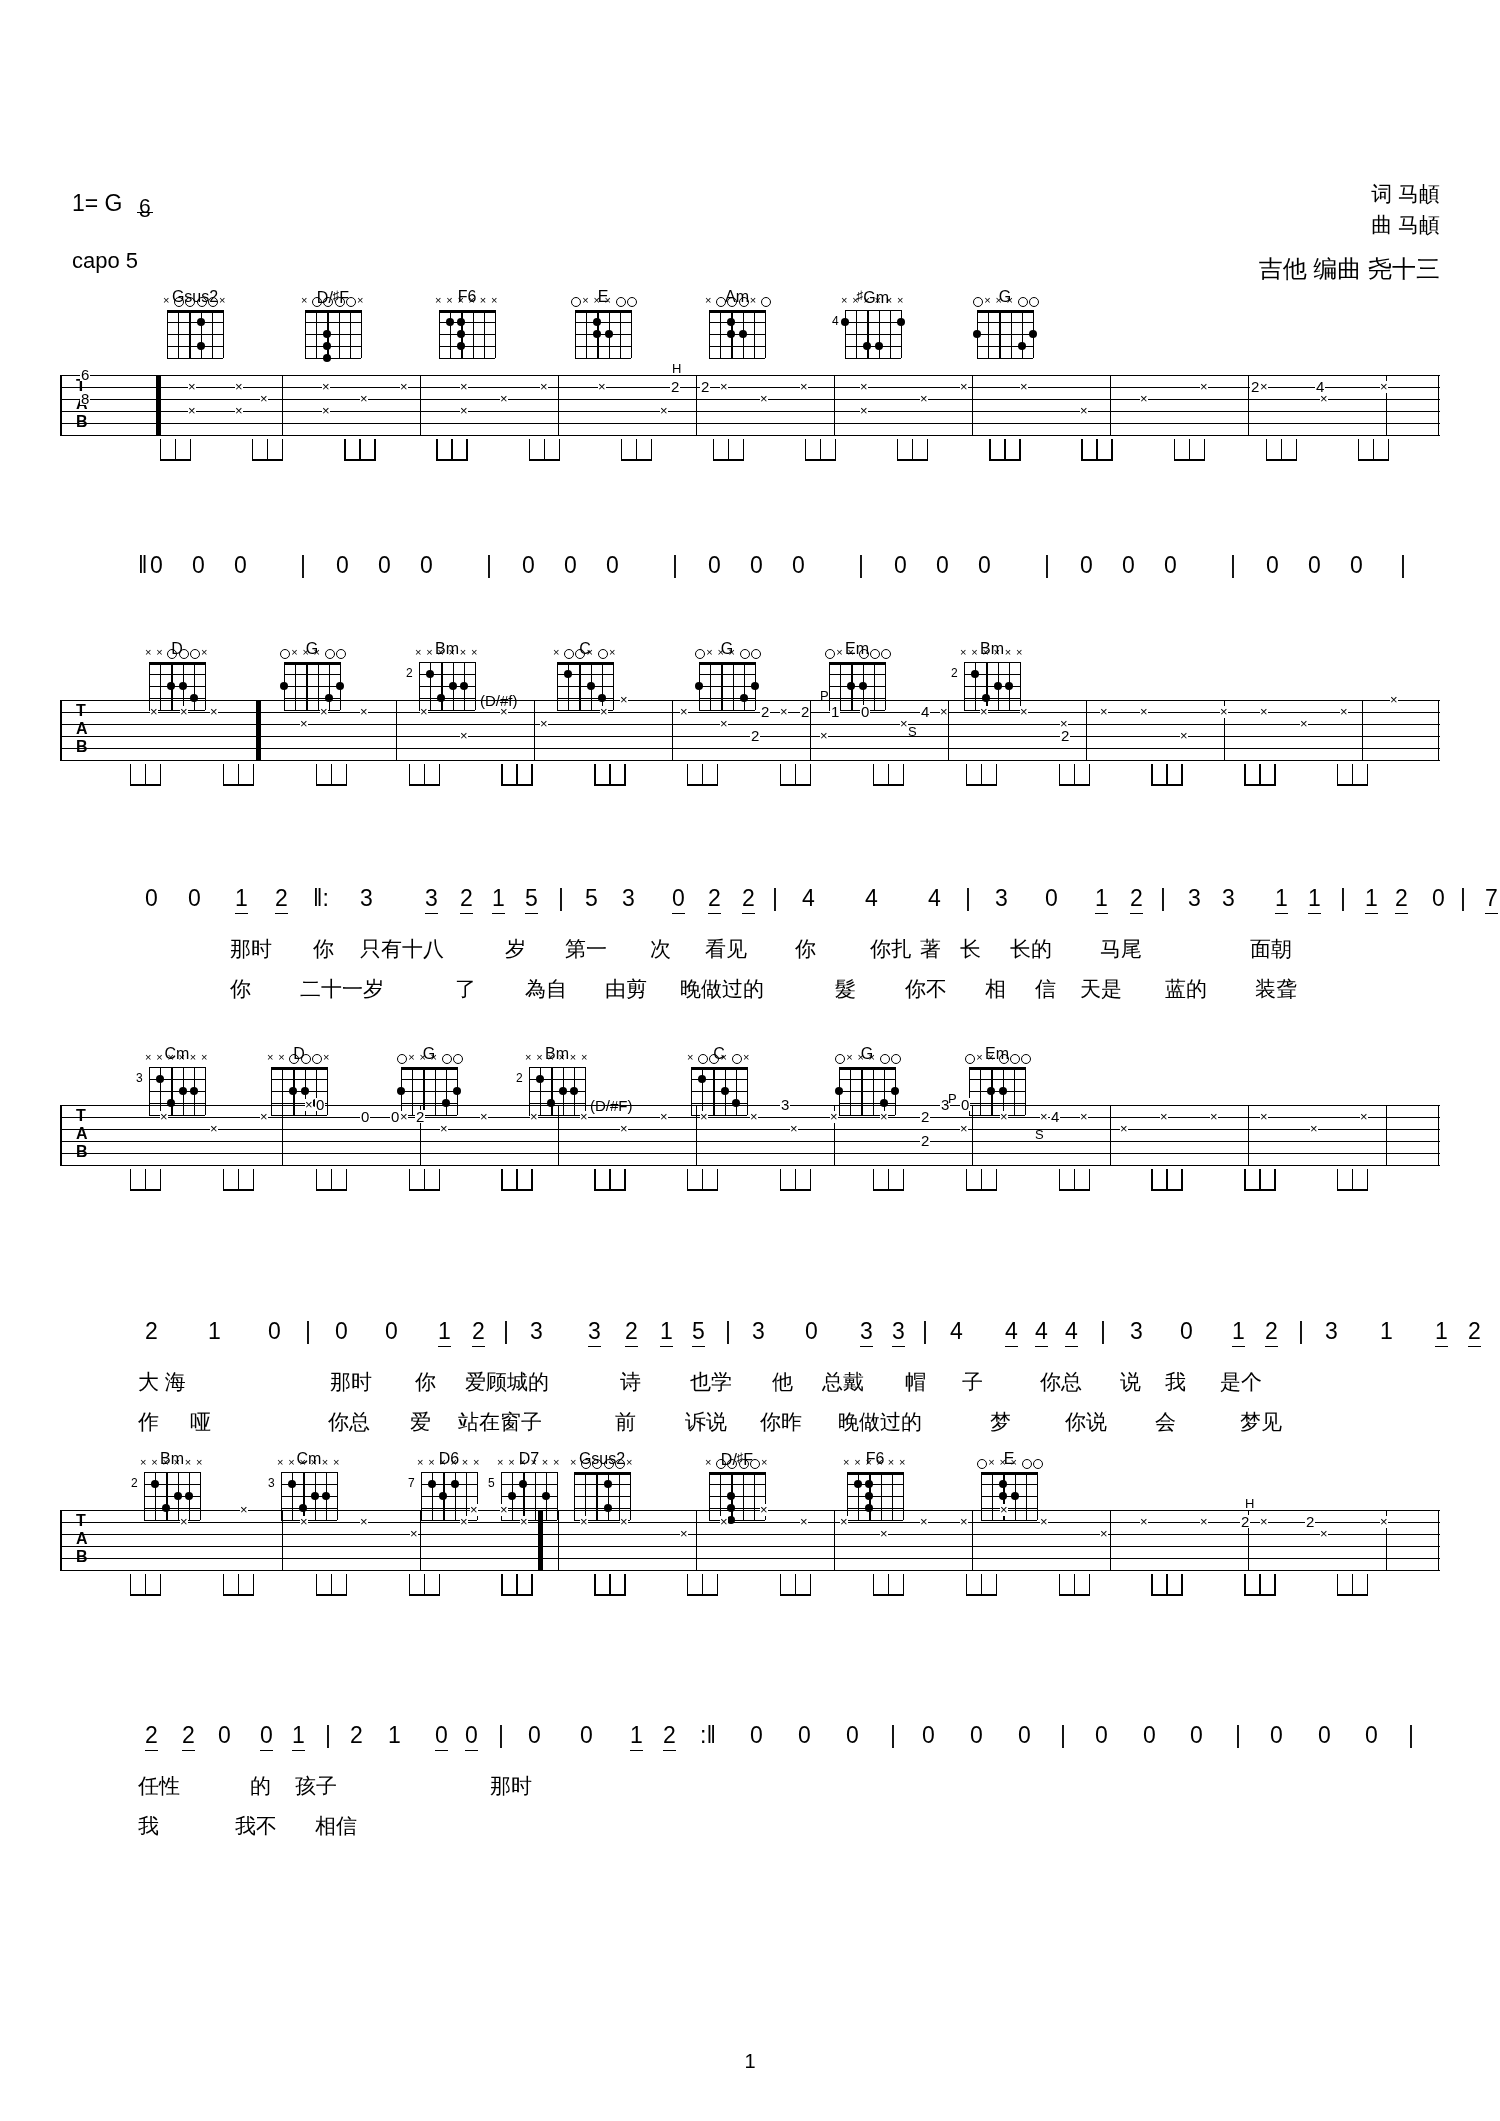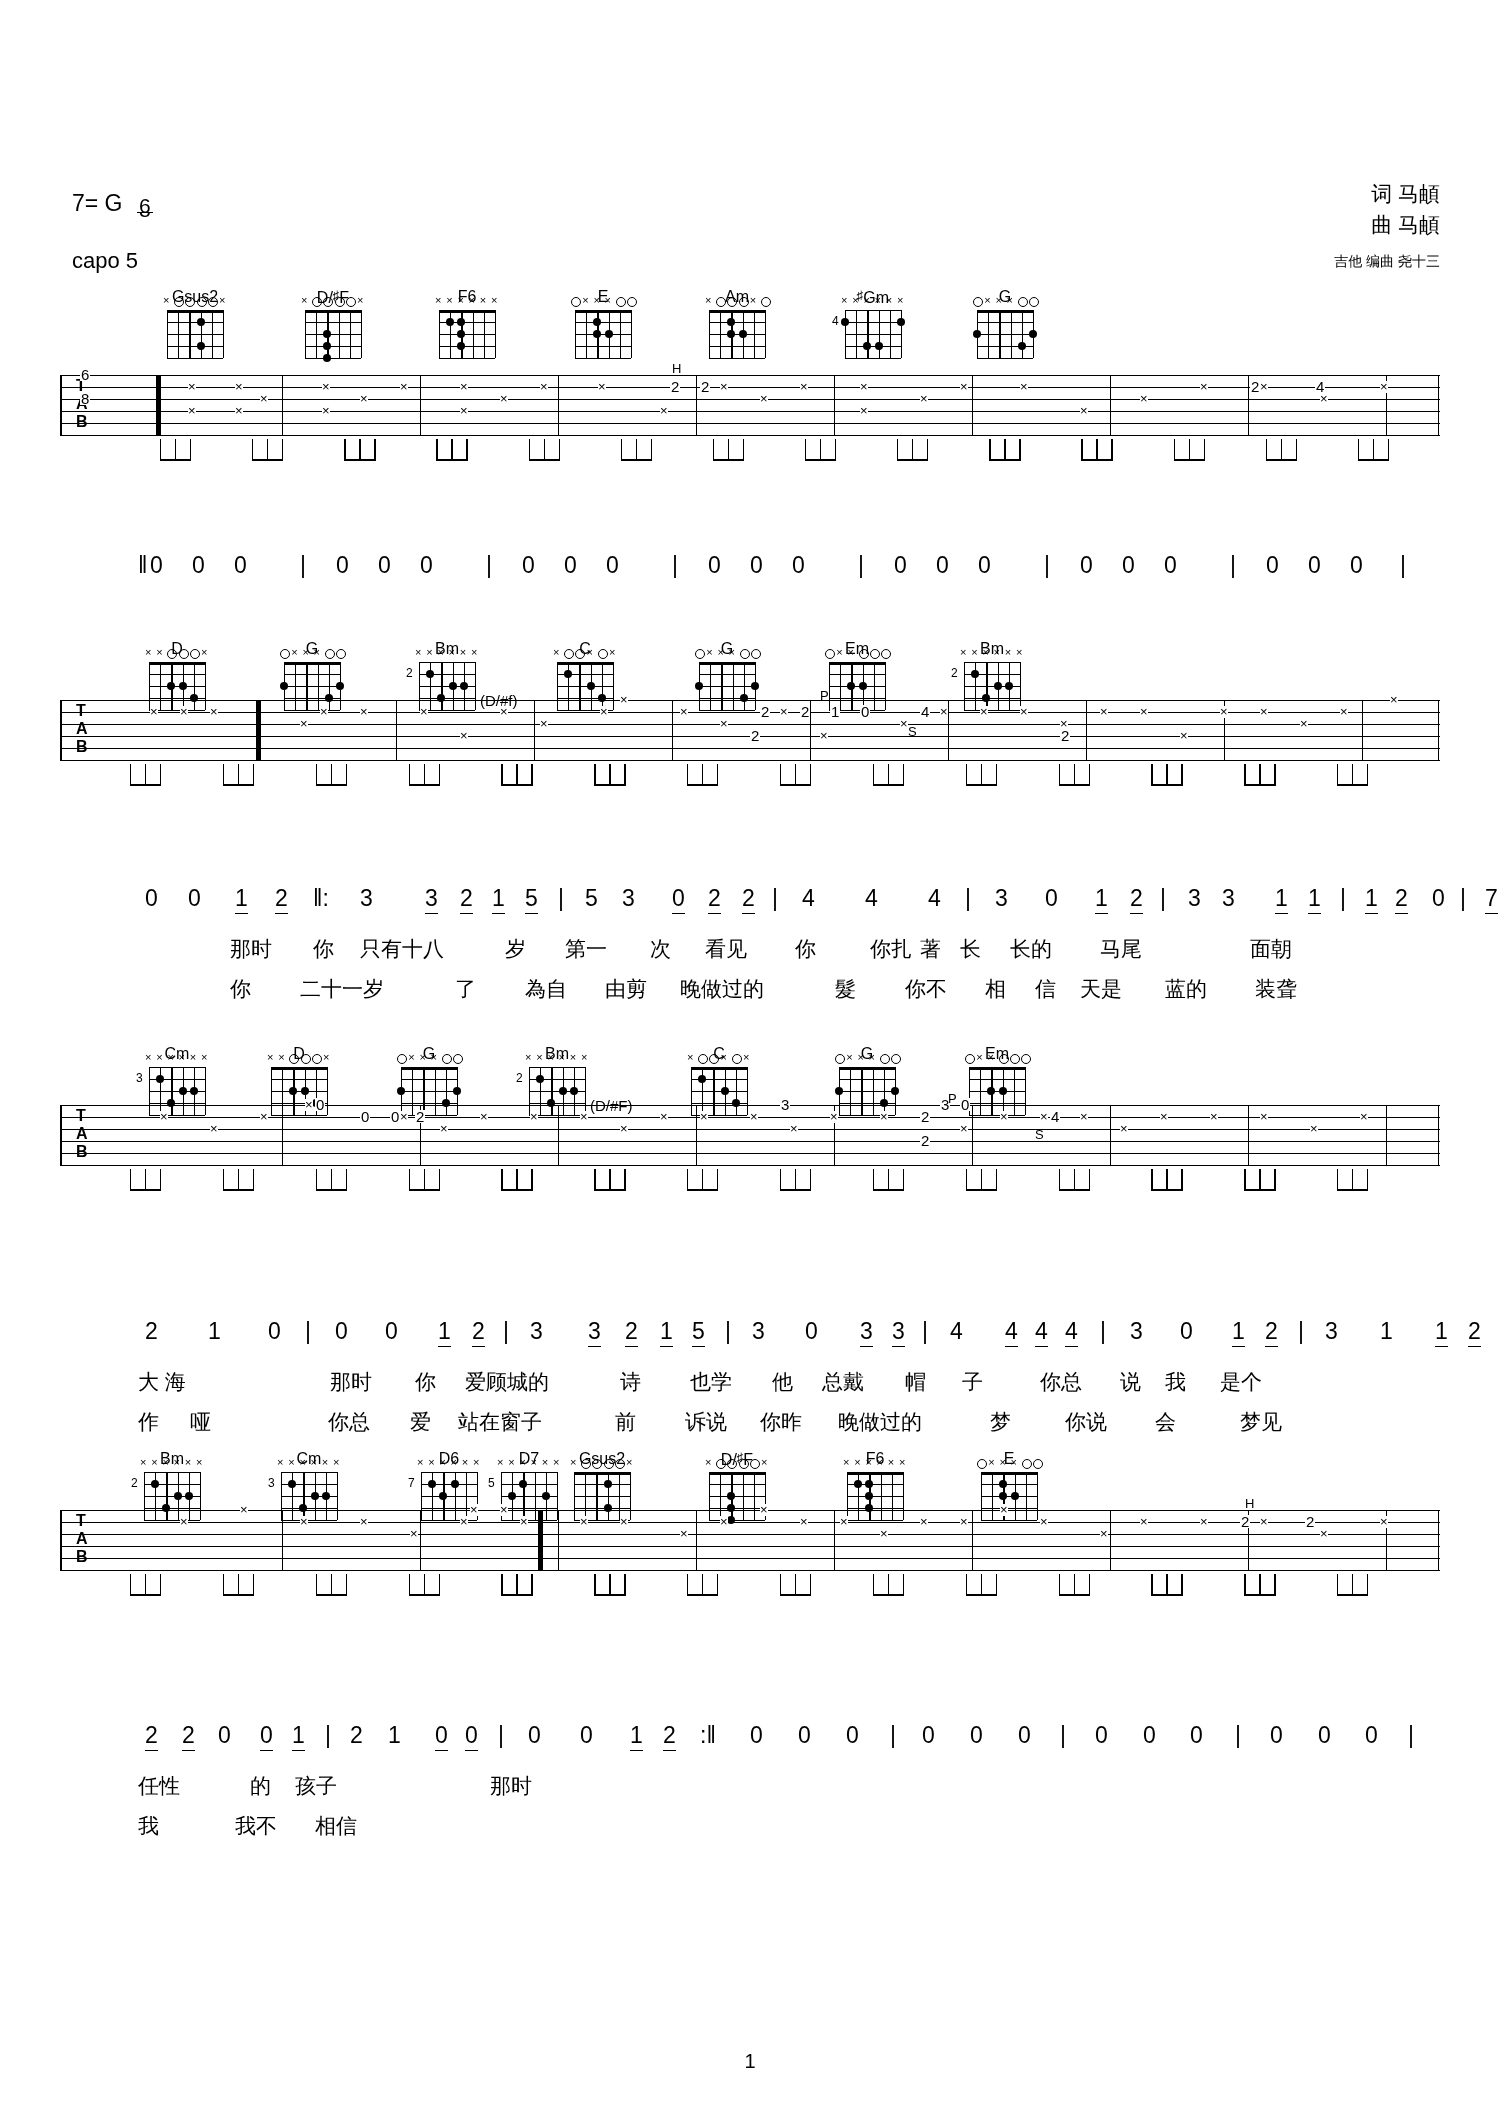--- a/index.html
+++ b/index.html
@@ -8,21 +8,21 @@
 
   
   .title{position:absolute;top:108px;left:0;width:1500px;text-align:center;font-size:40px;letter-spacing:2px;}
   .keysig{position:absolute;left:72px;top:190px;font-size:23px;}
   .keysig .frac{display:inline-block;text-align:center;vertical-align:-6px;margin-left:8px;line-height:1.0;}
   .keysig .frac .num{display:block;border-bottom:1.6px solid #000;padding:0 2px;font-size:21px;}
   .keysig .frac .den{display:block;padding:0 2px;font-size:21px;}
   .capo{position:absolute;left:72px;top:248px;font-size:22px;}
   .credits{position:absolute;right:60px;top:178px;text-align:right;font-size:21px;line-height:1.48;}
   .credits div{white-space:nowrap;}
-  .arrangerline{position:absolute;right:60px;top:253px;font-size:14px;white-space:nowrap;}
+  .arrangerline{position:absolute;right:60px;top:253px;font-size:24px;white-space:nowrap;}
   .pagenum{position:absolute;left:0;top:2050px;width:1500px;text-align:center;font-size:20px;}
 
   
   .chordbox{position:absolute;}
   .chordbox .cname{position:absolute;left:0;top:0;width:100%;text-align:center;font-size:16px;white-space:nowrap;}
   .chordbox .cname .sharp{font-size:13px;vertical-align:3px;}
   .chordgrid{position:absolute;top:22px;left:9px;width:56px;height:48px;}
   .chordgrid .nut{position:absolute;left:0;top:0;width:56px;height:3px;background:#000;}
   .chordgrid .topline{position:absolute;left:0;top:0;width:56px;height:1.3px;background:#000;}
   .chordgrid .vline{position:absolute;top:0;width:1.2px;height:48px;background:#000;}
@@ -53,21 +53,21 @@
   .lyr span{position:absolute;}
   .u1{border-bottom:1.4px solid #000;padding-bottom:1px;}
 </style>
 </head>
 <body>
 
 <div class="page">
 
 
   <div class="keysig">
-    <span>7= G</span>
+    <span>1= G</span>
     <span class="frac">
       <span class="num">6</span>
       <span class="den">8</span>
     </span>
   </div>
   <div class="capo">capo 5</div>
 
   <div class="credits">
     <div>词 马頔</div>
     <div>曲 马頔</div>

